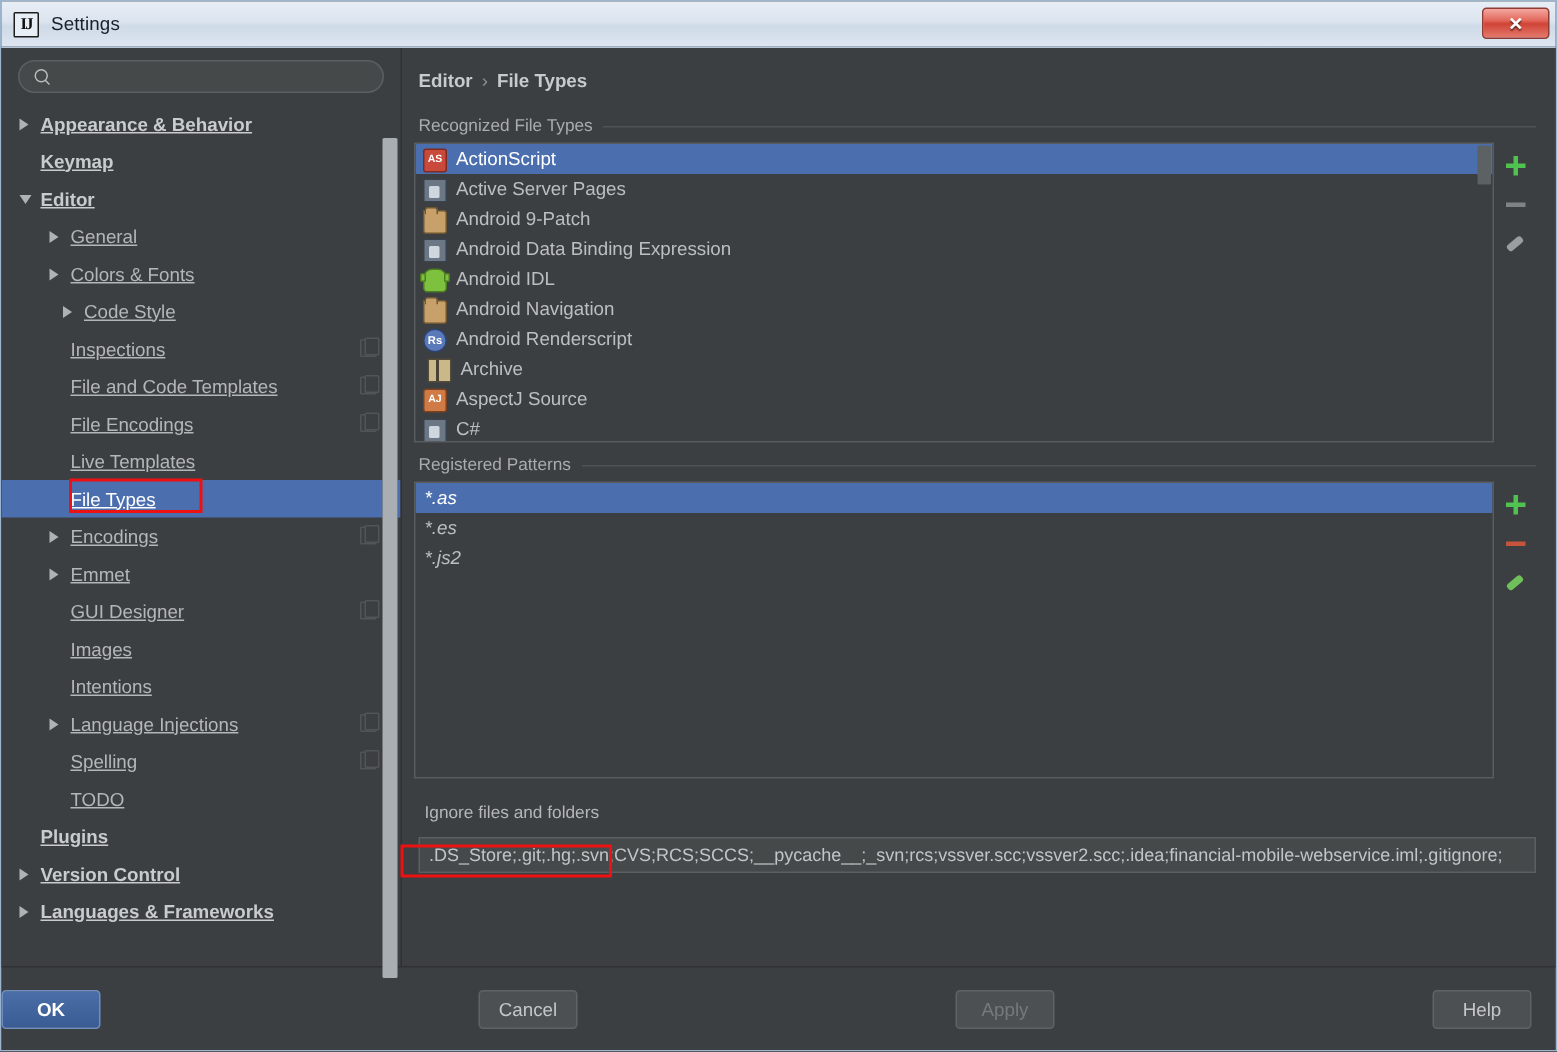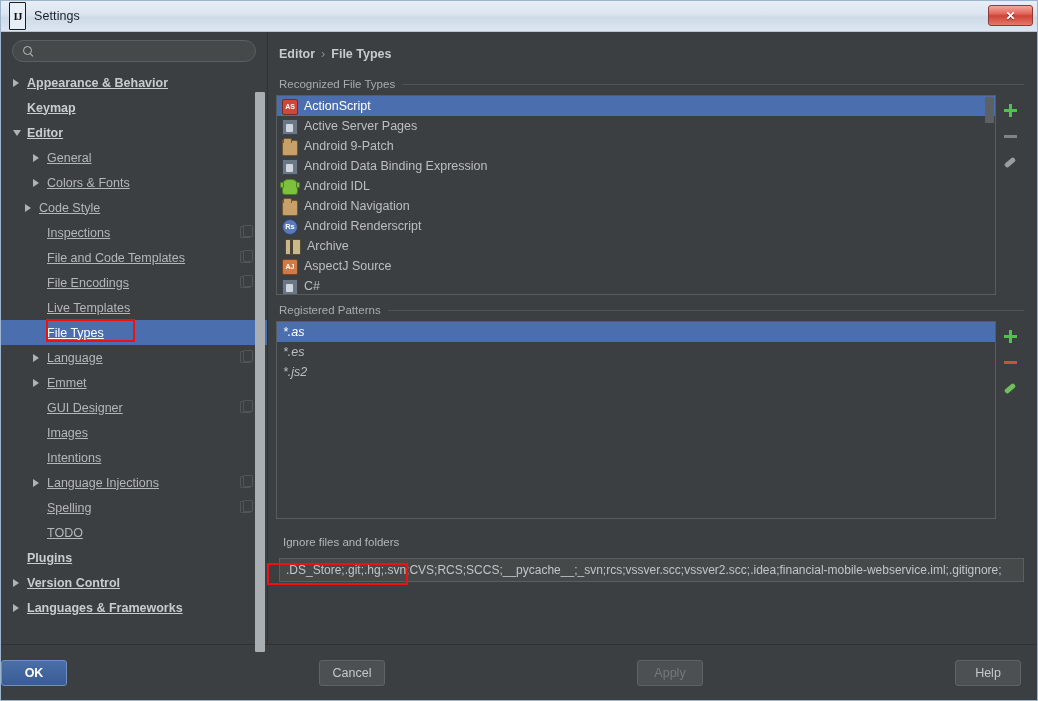--- a/index.html
+++ b/index.html
@@ -22,21 +22,21 @@
   
   #titlebar {
     height: 31px; flex: none;
     background: linear-gradient(to bottom, #e8eef6 0%, #dbe4ef 45%, #cfdae8 55%, #dde6f1 100%);
     border-bottom: 1px solid #b6c6d8;
     display: flex; align-items: center;
     padding: 0 4px 0 8px;
     position: relative;
   }
   #ij-icon {
-    width: 17px; height: 28px;
+    width: 17px; height: 17px;
     background: #e8eef6;
     border: 1.5px solid #1d1d1d;
     border-radius: 1px;
     display: flex; align-items: center; justify-content: center;
     font-size: 11px; font-weight: bold; color: #111;
     font-family: "Liberation Serif", serif;
     line-height: 1;
     letter-spacing: -1px;
     flex: none;
   }
@@ -372,21 +372,21 @@
               <span class="g"></span>
             </span>
             <span class="t-label">General</span>
           </div>
           <div class="tree-row" style="padding-left: 32px;">
             <span class="tri">
               <span class="g"></span>
             </span>
             <span class="t-label">Colors &amp; Fonts</span>
           </div>
-          <div class="tree-row" style="padding-left: 24px;">
+          <div class="tree-row" style="padding-left: 41px;">
             <span class="tri">
               <span class="g"></span>
             </span>
             <span class="t-label">Code Style</span>
           </div>
           <div class="tree-row" style="padding-left: 32px;">
             <span class="tri empty"></span>
             <span class="t-label">Inspections</span>
             <span class="copy-ind"></span>
           </div>
@@ -405,21 +405,21 @@
             <span class="t-label">Live Templates</span>
           </div>
           <div class="tree-row selected" style="padding-left: 32px;">
             <span class="tri empty"></span>
             <span class="t-label">File Types</span>
           </div>
           <div class="tree-row" style="padding-left: 32px;">
             <span class="tri">
               <span class="g"></span>
             </span>
-            <span class="t-label">Language</span>
+            <span class="t-label">Encodings</span>
             <span class="copy-ind"></span>
           </div>
           <div class="tree-row" style="padding-left: 32px;">
             <span class="tri">
               <span class="g"></span>
             </span>
             <span class="t-label">Emmet</span>
           </div>
           <div class="tree-row" style="padding-left: 32px;">
             <span class="tri empty"></span>

